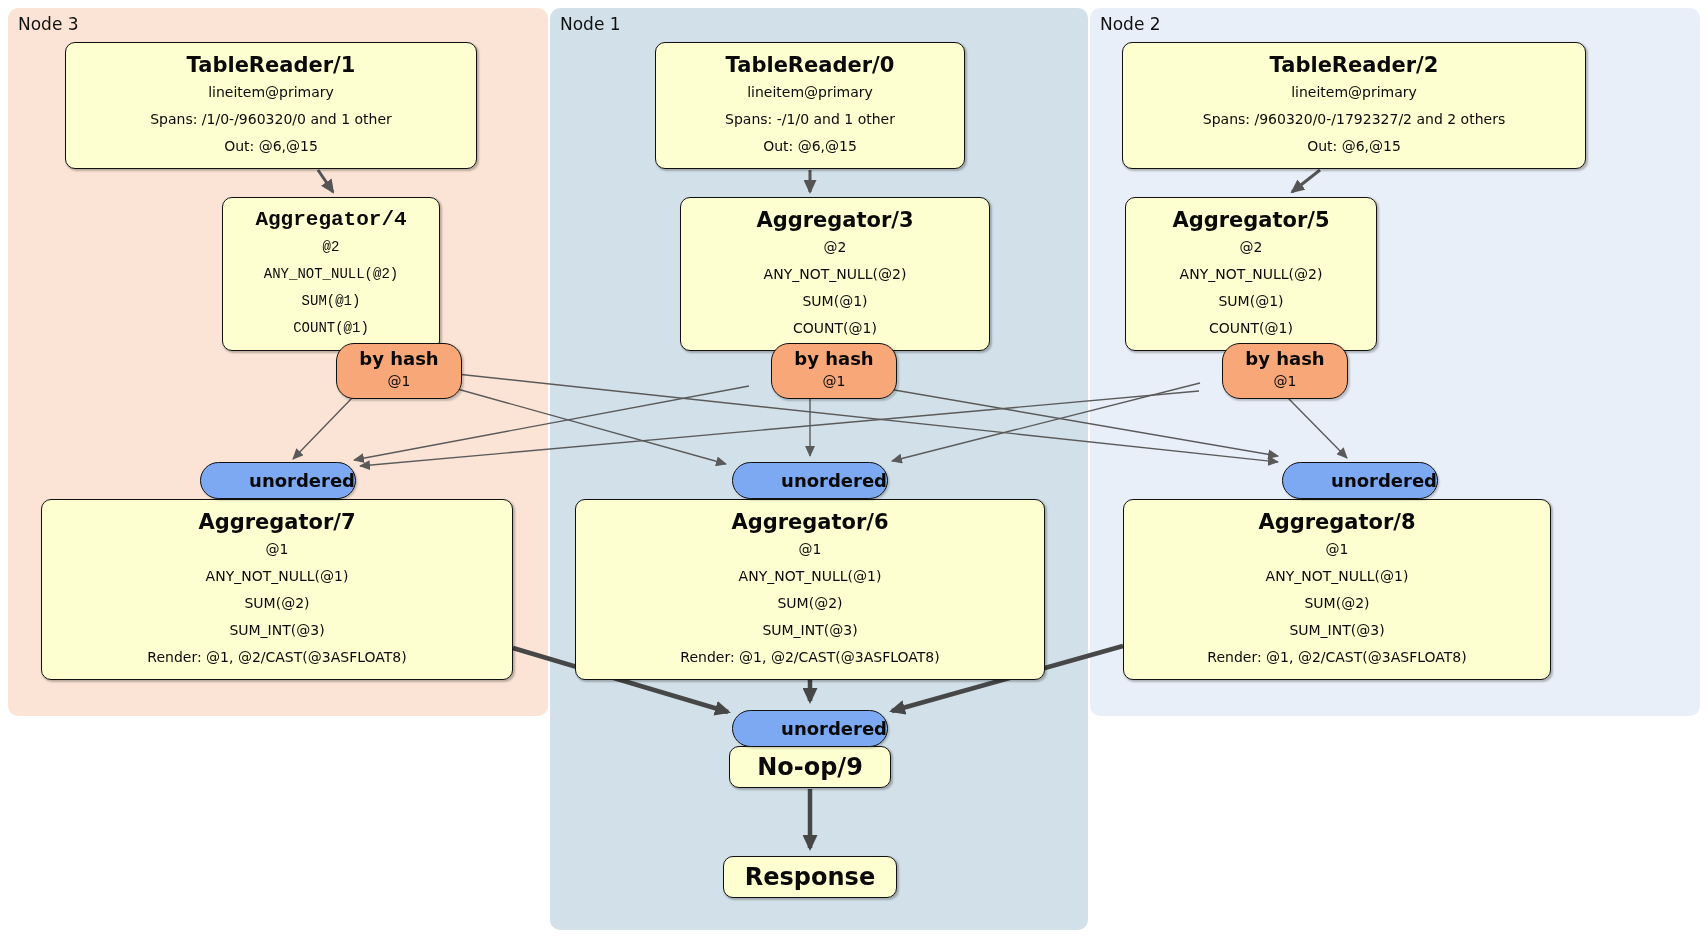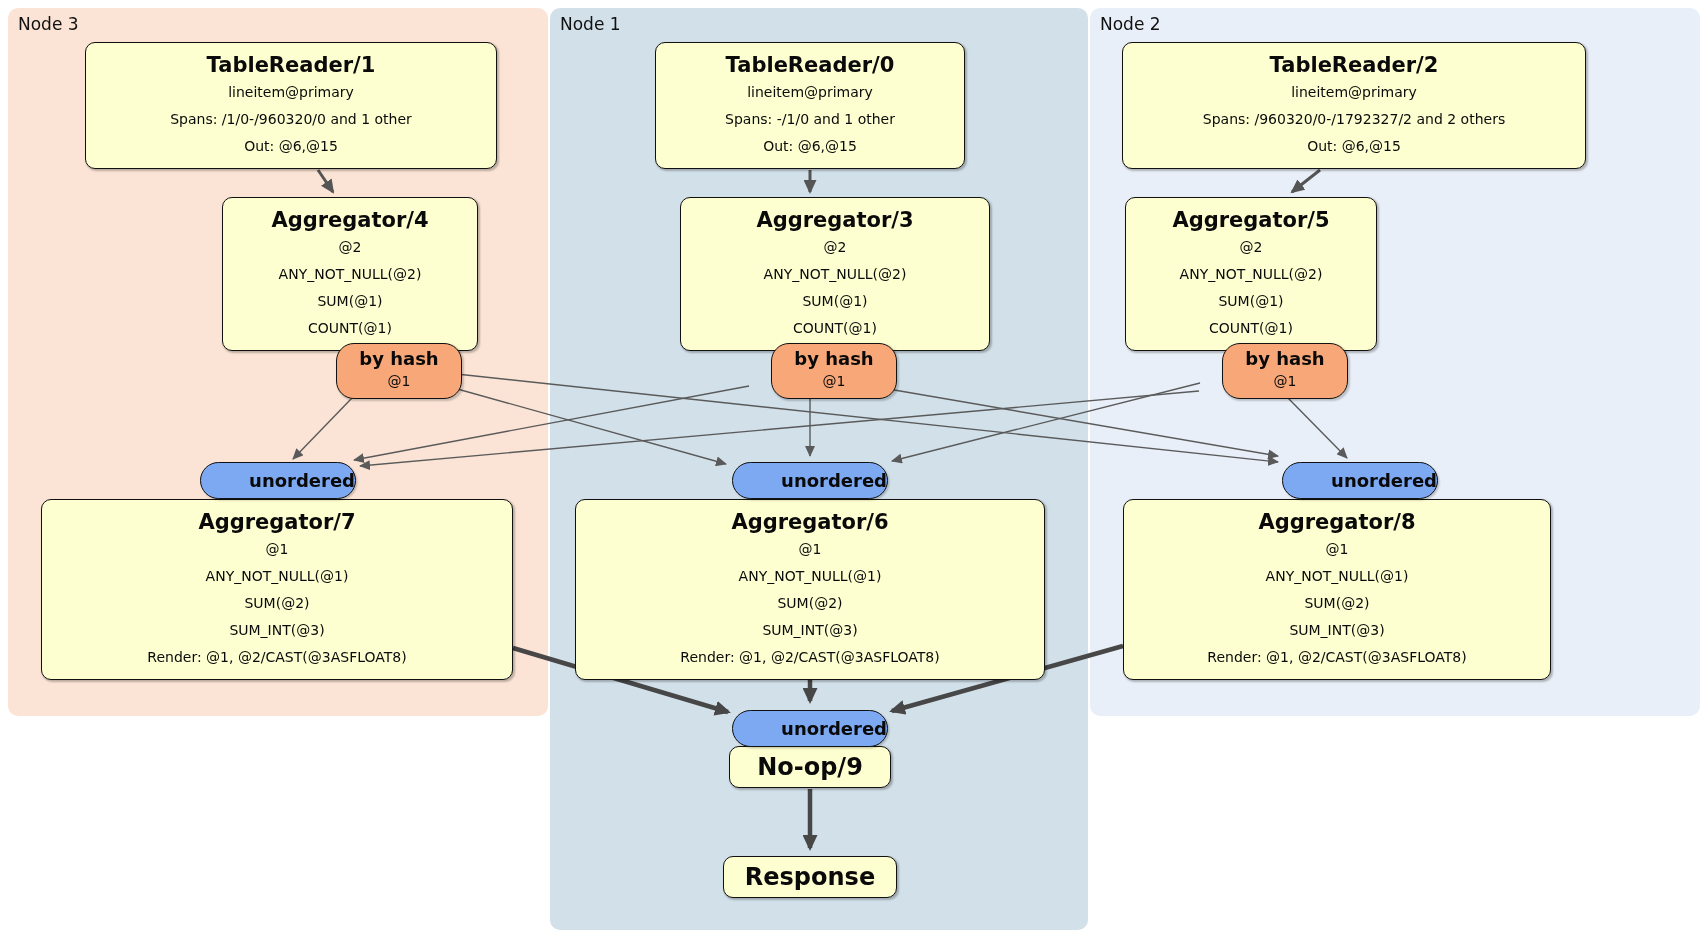--- a/index.html
+++ b/index.html
@@ -79,28 +79,28 @@
     <line class="e-thin" x1="1200" y1="383" x2="892" y2="461" marker-end="url(#mthin)"></line>
     <line class="e-thin" x1="1288" y1="398" x2="1347" y2="458" marker-end="url(#mthin)"></line>
 
     <line class="e-thick" x1="513" y1="648" x2="728" y2="712" marker-end="url(#mthick)"></line>
     <line class="e-thick" x1="810" y1="679" x2="810" y2="701" marker-end="url(#mthick)"></line>
     <line class="e-thick" x1="1123" y1="646" x2="892" y2="711" marker-end="url(#mthick)"></line>
 
     <line class="e-thick" x1="810" y1="789" x2="810" y2="848" marker-end="url(#mthick)"></line>
   </svg>
 
-  <div class="ybox" style="left:65px;top:42px;width:412px;margin-left:20px;">
+  <div class="ybox" style="left:65px;top:42px;width:412px;">
     <div class="btitle">TableReader/1</div>
     <div class="bline">lineitem@primary</div>
     <div class="bline">Spans: /1/0-/960320/0 and 1 other</div>
     <div class="bline">Out: @6,@15</div>
   </div>
 
-  <div class="ybox" style="left:222px;top:197px;width:256px;">
+  <div class="ybox" style="left:222px;top:197px;width:218px;font-family:Liberation Mono, monospace;">
     <div class="btitle">Aggregator/4</div>
     <div class="bline">@2</div>
     <div class="bline">ANY_NOT_NULL(@2)</div>
     <div class="bline">SUM(@1)</div>
     <div class="bline">COUNT(@1)</div>
   </div>
 
   <div class="router" style="left:312px;top:343px;">
     <div class="rlabel">by hash</div>
     <div class="rsub">@1</div>

